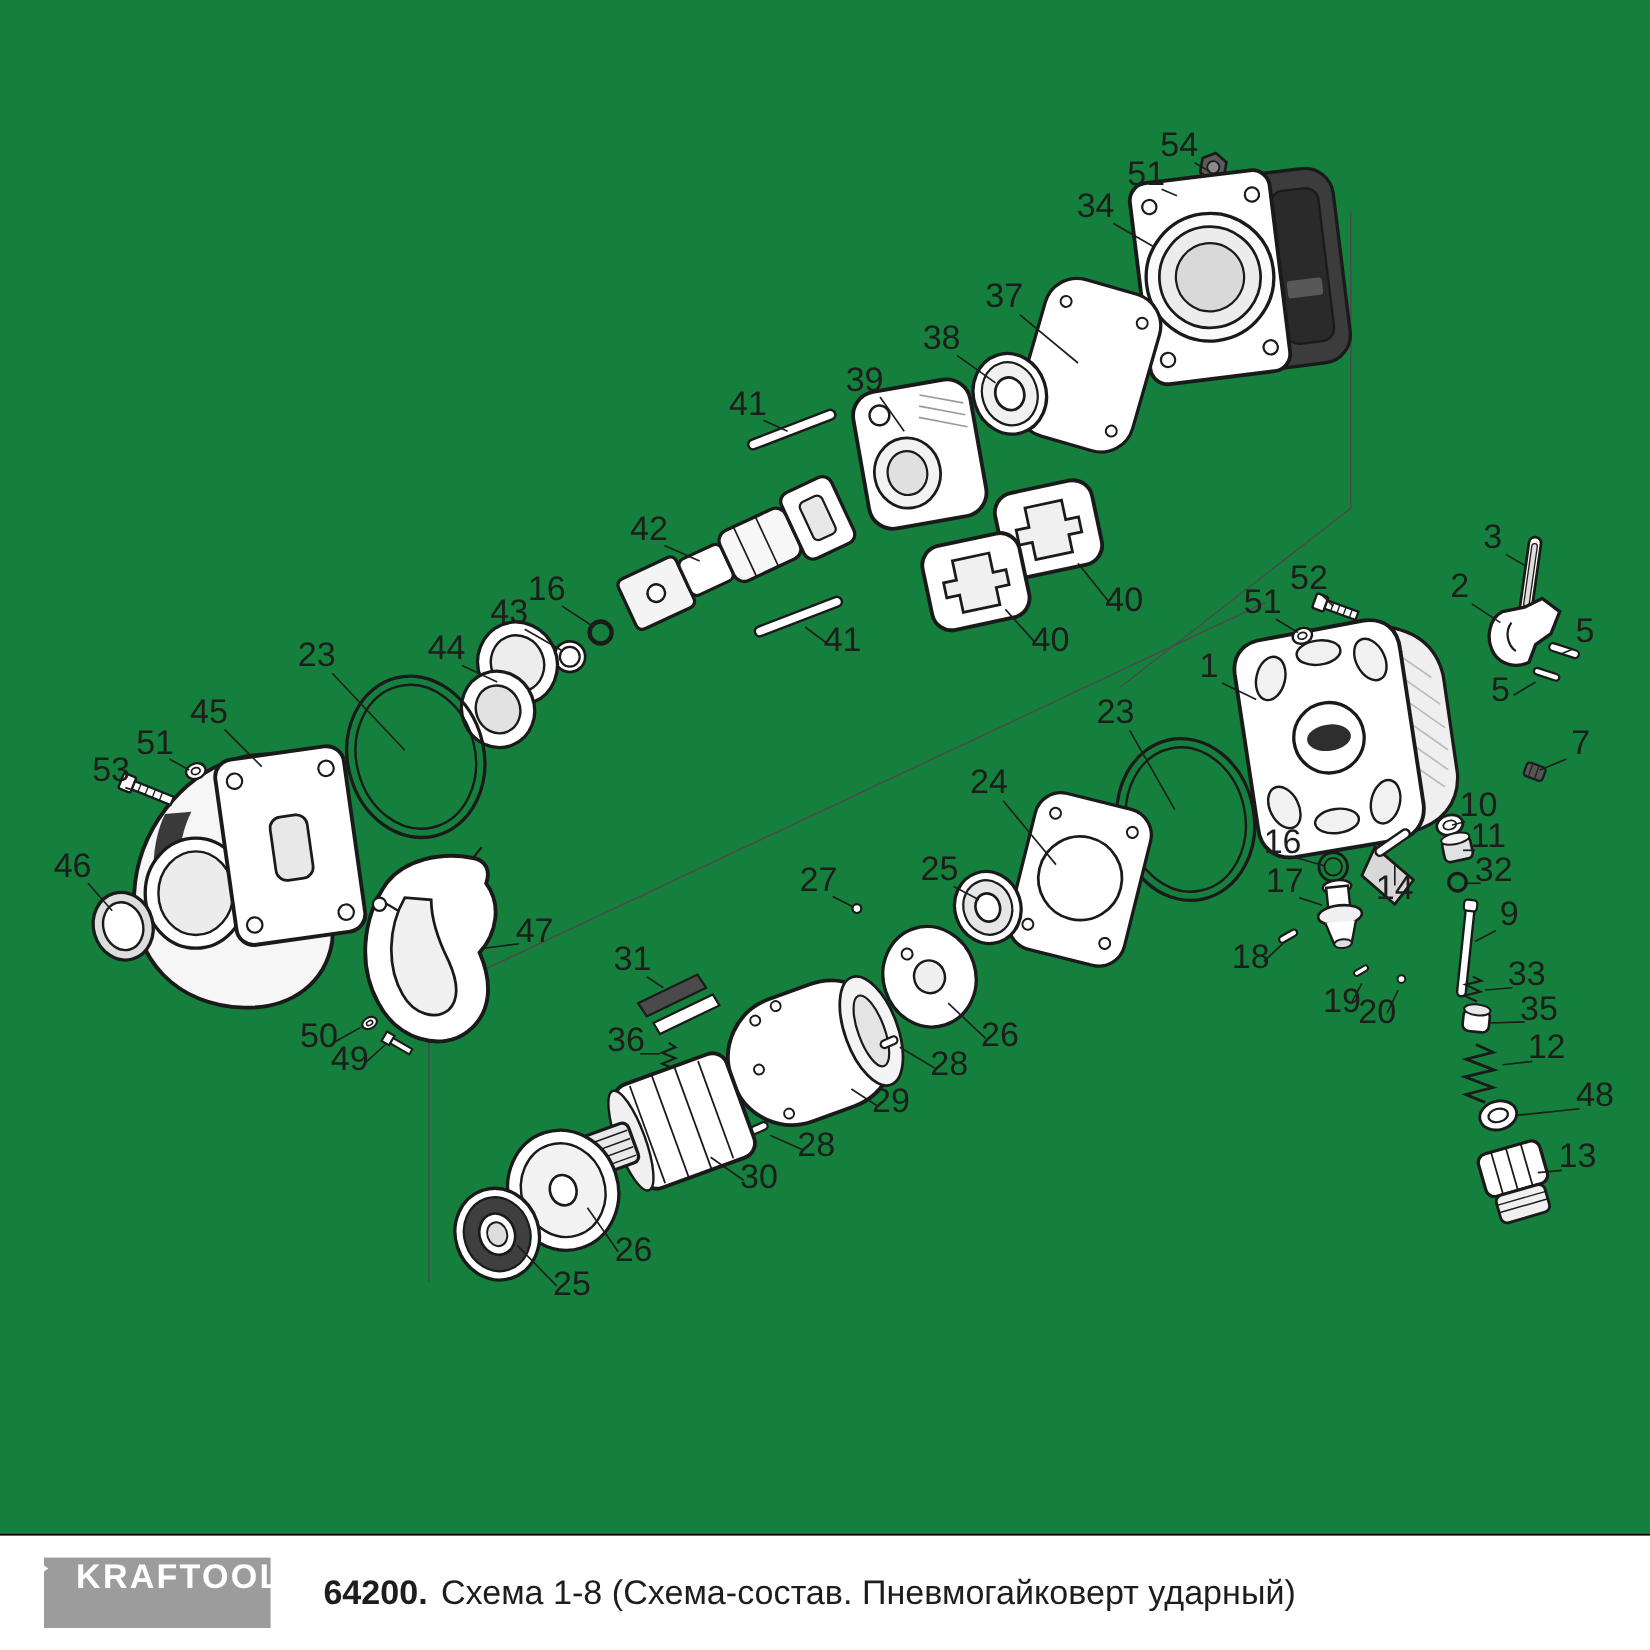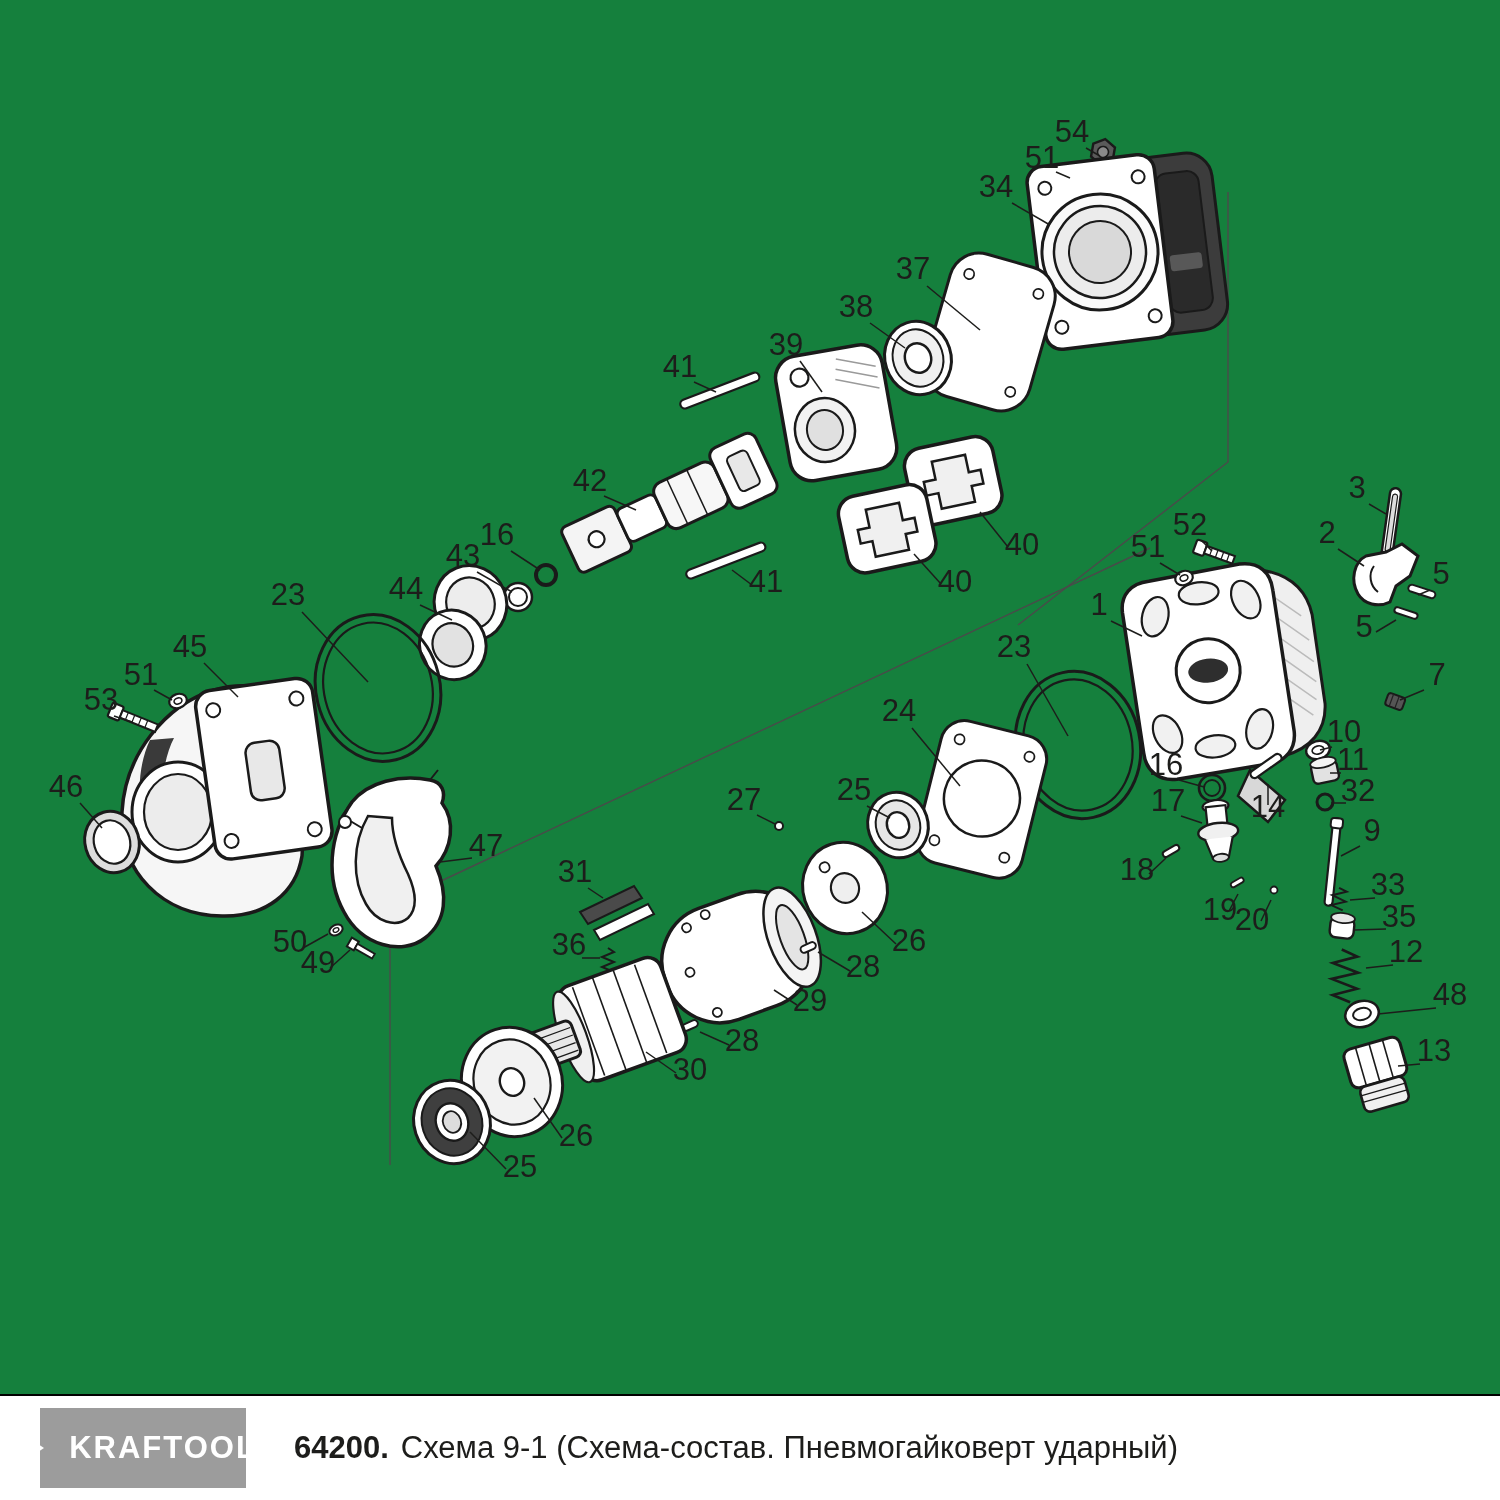--- a/index.html
+++ b/index.html
@@ -12,22 +12,22 @@
   }
   #leaders-layer line { stroke:#1d1d1b; stroke-width:1.5; }
   .construction { stroke:#4a4a4a; stroke-width:1.4; fill:none; }
 
   .footer {
     position:absolute; left:0; right:0; bottom:0; height:106px;
     border-top:2px solid #000; background:#fff;
     display:flex; align-items:center; padding:0 40px; gap:48px;
   }
   .brand-box {
-    width:206px; height:80px; background:#9c9c9c;
-    display:flex; align-items:center; justify-content:center; gap:25px;
+    width:206px; height:64px; background:#9c9c9c;
+    display:flex; justify-content:center; gap:25px;
     flex:0 0 auto;
   }
   .brand-mark {
     width:0; height:0;
     border-left:15px solid #ffffff;
     border-top:10px solid transparent;
     border-bottom:10px solid transparent;
   }
   .brand-text { color:#ffffff; font-weight:700; font-size:31px; letter-spacing:2px; }
   .footer-title { font-size:31px; color:#1d1d1b; white-space:nowrap; }
@@ -476,17 +476,17 @@
         <text x="520" y="1177">25</text>
       </g>
   </svg>
 
   <div class="footer">
     <div class="brand-box">
       <span class="brand-mark"></span>
       <span class="brand-text">KRAFTOOL</span>
     </div>
     <div class="footer-title">
-      <span class="code">64200.</span><span>Схема 9-1 (Схема-состав. Пневмогайковерт ударный)</span>
+      <span class="code">64200.</span><span>Схема 1-8 (Схема-состав. Пневмогайковерт ударный)</span>
     </div>
   </div>
 
 </div>
 
 </body></html>

